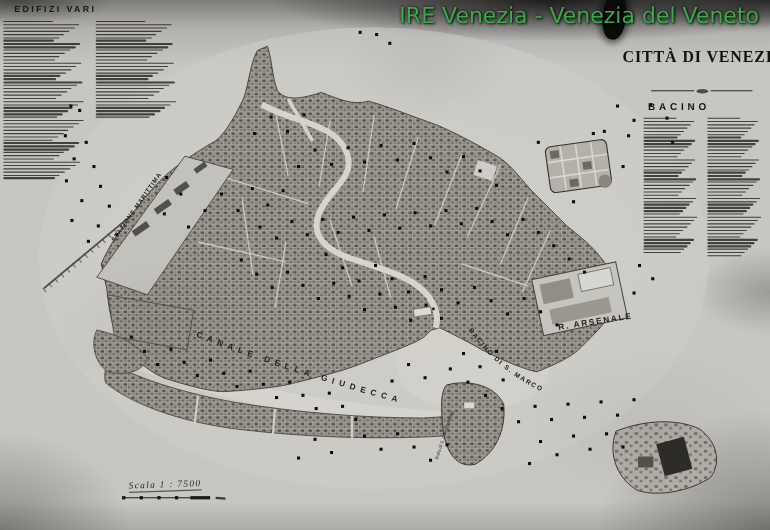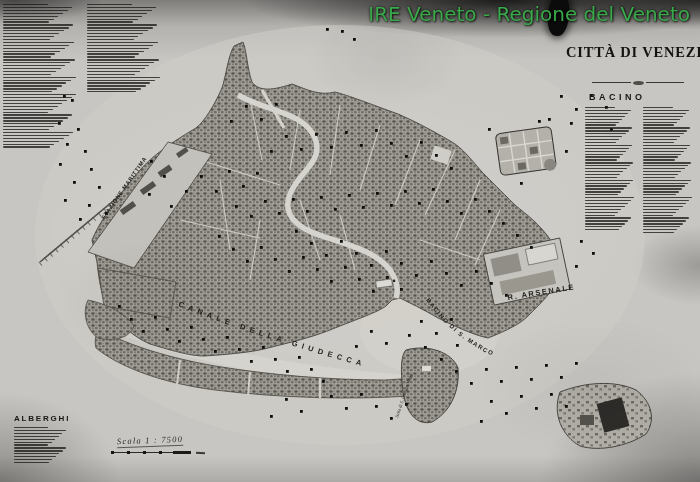--- a/index.html
+++ b/index.html
@@ -348,30 +348,31 @@
         <rect x="390" y="417" width="2.8" height="2.8" fill="#0e0e0c"></rect>
         <rect x="405" y="403" width="2.8" height="2.8" fill="#0e0e0c"></rect>
         <rect x="300" y="410" width="2.8" height="2.8" fill="#0e0e0c"></rect>
         <rect x="285" y="398" width="2.8" height="2.8" fill="#0e0e0c"></rect>
         <rect x="270" y="415" width="2.8" height="2.8" fill="#0e0e0c"></rect>
       </g>
   </svg>
 
   <div class="dark-blob"></div>
 
-  <div class="overlay-title" style="color: rgb(58, 169, 74);">IRE Veneto - Regione del Veneto</div>
+  <div class="overlay-title" style="color: rgb(58, 169, 74);">IRE Venezia - Venezia del Veneto</div>
 
   <div class="map-title">CITTÀ DI VENEZIA</div>
   <div class="title-divider">
     <div class="ln"></div>
       <div class="ov"></div>
       <div class="ln"></div>
   </div>
 
   <div class="legend legend-edifizi">
+    <div class="legend-title">EDIFIZI VARI</div>
     <div class="legend-cols">
       <div class="lcol">
           <div class="tl" style="width: 58%;"></div>
           <div class="tl" style="width: 89%;"></div>
           <div class="tl" style="width: 83%;"></div>
           <div class="tl" style="width: 77%;"></div>
           <div class="tl" style="width: 71%;"></div>
           <div class="tl" style="width: 65%;"></div>
           <div class="tl" style="width: 59%;"></div>
           <div class="tl" style="width: 90%;"></div>
@@ -544,40 +545,20 @@
           <div class="tl" style="width: 89%;"></div>
           <div class="tl" style="width: 83%;"></div>
           <div class="tl" style="width: 77%;"></div>
           <div class="tl" style="width: 71%;"></div>
           <div class="tl" style="width: 65%;"></div>
           <div class="tl" style="width: 59%;"></div>
         </div>
     </div>
   </div>
 
-  <div class="legend legend-alberghi">
-    <div class="legend-title">ALBERGHI</div>
-    <div class="legend-cols">
-      <div class="lcol">
-          <div class="tl" style="width: 58%;"></div>
-          <div class="tl" style="width: 89%;"></div>
-          <div class="tl" style="width: 83%;"></div>
-          <div class="tl" style="width: 77%;"></div>
-          <div class="tl" style="width: 71%;"></div>
-          <div class="tl" style="width: 65%;"></div>
-          <div class="tl" style="width: 59%;"></div>
-          <div class="tl" style="width: 90%;"></div>
-          <div class="tl" style="width: 84%;"></div>
-          <div class="tl" style="width: 78%;"></div>
-          <div class="tl" style="width: 72%;"></div>
-          <div class="tl" style="width: 66%;"></div>
-          <div class="tl" style="width: 60%;"></div>
-        </div>
-    </div>
-  </div>
 
   <div class="scala">Scala 1 : 7500</div>
   <div class="scalebar">
     <div class="bline"></div>
     <div class="sq" style="left:0px"></div>
     <div class="sq" style="left:16px"></div>
     <div class="sq" style="left:32px"></div>
     <div class="sq" style="left:48px"></div>
     <div class="seg"></div>
   </div>

